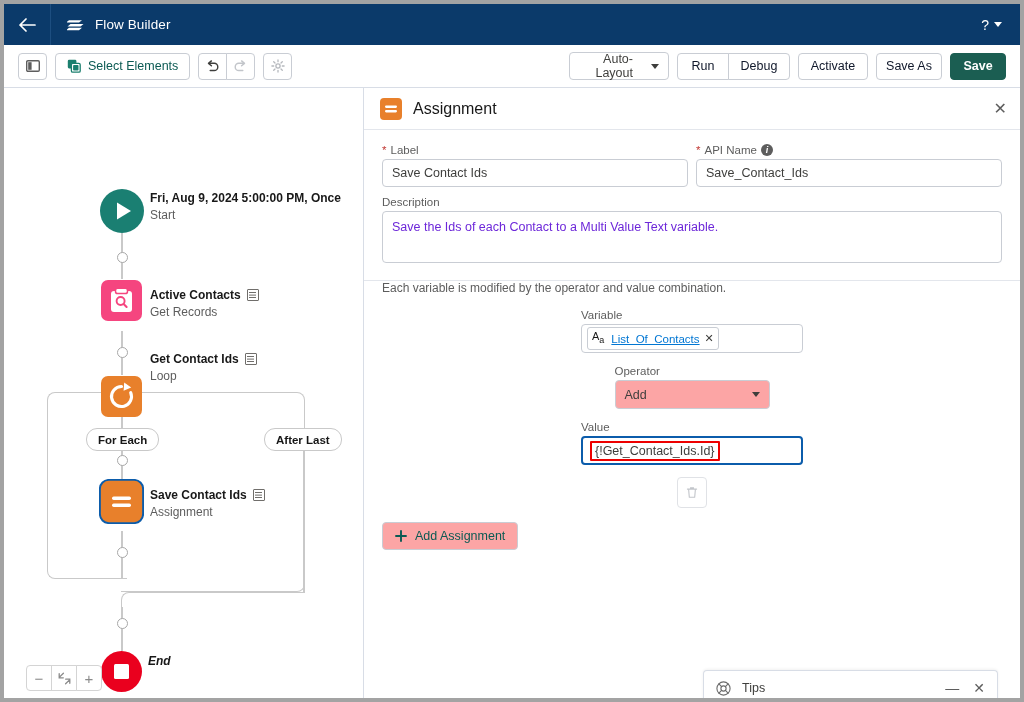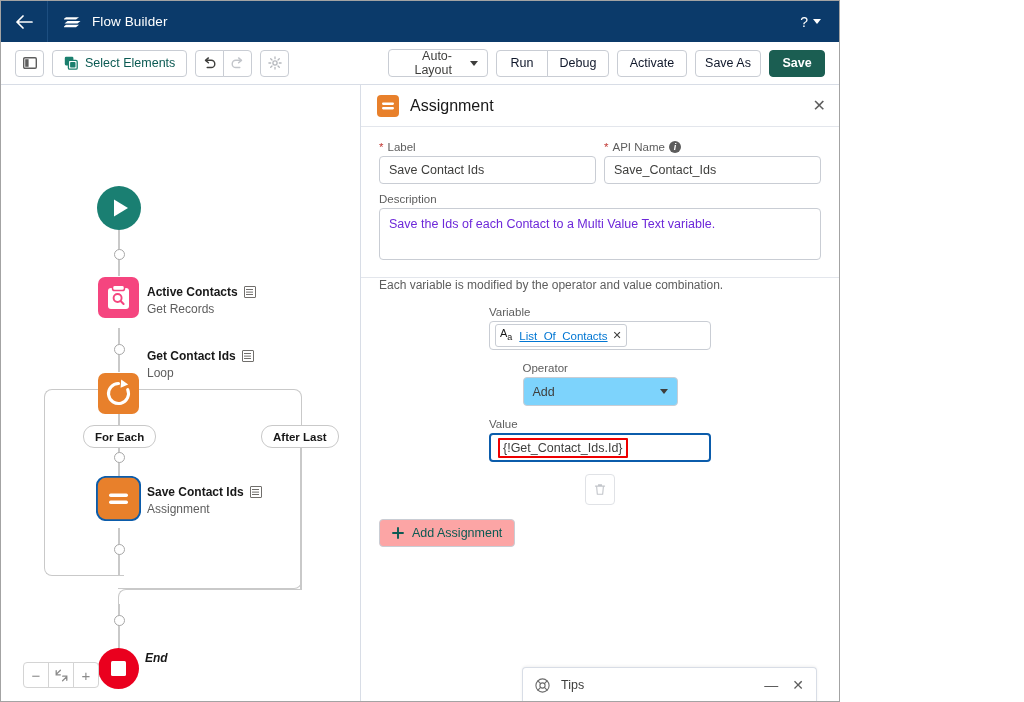--- a/index.html
+++ b/index.html
@@ -2,21 +2,21 @@
 <html><head>
 <meta charset="utf-8">
 <style>
   html,body{margin:0;padding:0;}
   body{
     width:1024px;height:702px;overflow:hidden;
     font-family:"Liberation Sans",sans-serif;
     font-size:13px;color:#3e3e3c;background:#fff;
     -webkit-font-smoothing:antialiased;
   }
-  #app{position:relative;width:840px;height:702px;box-sizing:border-box;border:1px solid #a3a3a3;overflow:hidden;}
+  #app{position:relative;width:1024px;height:702px;box-sizing:border-box;border:4px solid #a3a3a3;overflow:hidden;}
 
   
   .topbar{height:41px;background:#0b3a6a;display:flex;align-items:center;position:relative;}
   .topbar .tb-back{width:46px;height:41px;display:flex;align-items:center;justify-content:center;
       border-right:1px solid #1d4e80;cursor:pointer;}
   .topbar .tb-back svg{fill:none;stroke:#fff;stroke-width:1.8;}
   .tb-appicon{margin-left:16px;display:flex;align-items:center;}
   .tb-title{color:#fff;font-size:13.5px;margin-left:10px;letter-spacing:.1px;}
   .tb-help{position:absolute;right:10px;top:0;height:41px;display:flex;align-items:center;gap:5px;color:#fff;
      font-size:14px;padding:0 8px;cursor:pointer;}
@@ -95,21 +95,21 @@
   .col-var{width:222px;}
   .col-op{width:155px;}
   .col-val{width:222px;}
   .pillbox{height:29px;border:1px solid #c9cdd4;border-radius:4px;background:#fff;display:flex;align-items:center;
      padding:0 5px;box-sizing:border-box;}
   .vpill{display:flex;align-items:center;gap:5px;height:21px;border:1px solid #c9cdd4;border-radius:3px;padding:0 4px 0 2px;}
   .aa{font-size:11px;color:#181818;line-height:1;padding:1px 2px;}
   .aa sub{font-size:9px;}
   .vpill .vtext{font-size:11.5px;color:#0176d3;text-decoration:underline;}
   .vpill .vx{font-size:11px;color:#3e3e3c;cursor:pointer;}
-  .selbox{height:29px;border:1px solid #c9cdd4;border-radius:4px;background:#7dd3fc;display:flex;align-items:center;
+  .selbox{height:29px;border:1px solid #c9cdd4;border-radius:4px;background:#fca5a5;display:flex;align-items:center;
      justify-content:space-between;padding:0 9px;font-size:12.5px;color:#3e3e3c;box-sizing:border-box;cursor:pointer;}
   .valbox{height:29px;border:2px solid #0b5cab;border-radius:4px;background:#fff;display:flex;align-items:center;
      padding:0 7px;box-sizing:border-box;position:relative;}
   .valtext{font-size:12.5px;color:#3e3e3c;border:2px solid #ee0000;padding:0px 3px;line-height:16px;border-radius:1px;}
   .trash{width:28px;height:29px;border:1px solid #e0e2e6;border-radius:4px;display:flex;align-items:center;
      justify-content:center;background:#fff;margin-bottom:0;}
   .addbtn{margin-top:14px;height:28px;border:1px solid #c9cdd4;border-radius:4px;background:#fca5a5;display:inline-flex;
      align-items:center;gap:8px;padding:0 12px;font-size:12.5px;color:#0b5a53;cursor:pointer;box-sizing:border-box;}
 
   
@@ -234,20 +234,26 @@
       <div class="conn" style="left:117px;top:519px;width:1.5px;height:44px;"></div>
       <div class="loopbox" style="left:117px;top:504px;width:184px;height:16px;border-top:1px solid #c9c9c9;border-left:1px solid #c9c9c9;
                   border-right:none;border-bottom:none;border-radius:8px 0 0 0;"></div>
       <div class="cdot" style="left:113px;top:530px;"></div>
 
       <div class="node" style="left:96px;top:101px;">
         <svg width="44" height="44" viewBox="0 0 44 44">
           <circle cx="22" cy="22" r="22" fill="#1a7f72"></circle>
           <path d="M17 13.5 L31 22 L17 30.5 Z" fill="#fff"></path>
         </svg>
+      </div>
+      <div class="nlabel" style="left:146px;top:103px;">
+        <div class="t1">
+            <span>Fri, Aug 9, 2024 5:00:00 PM, Once</span>
+          </div>
+        <div class="t2">Start</div>
       </div>
 
       <div class="node" style="left:97px;top:192px;">
         <svg width="41" height="41" viewBox="0 0 41 41">
           <rect width="41" height="41" rx="7" fill="#f5457f"></rect>
           <rect x="10" y="11" width="21" height="21" rx="3" fill="#fff"></rect>
           <rect x="14.5" y="8.2" width="12" height="5.4" rx="2.2" fill="#fff" stroke="#f5457f" stroke-width="1.5"></rect>
           <circle cx="19.6" cy="21" r="4" fill="none" stroke="#f5457f" stroke-width="1.9"></circle>
           <path d="M22.6 24 L25.6 27" stroke="#f5457f" stroke-width="2.1" stroke-linecap="round"></path>
         </svg>

